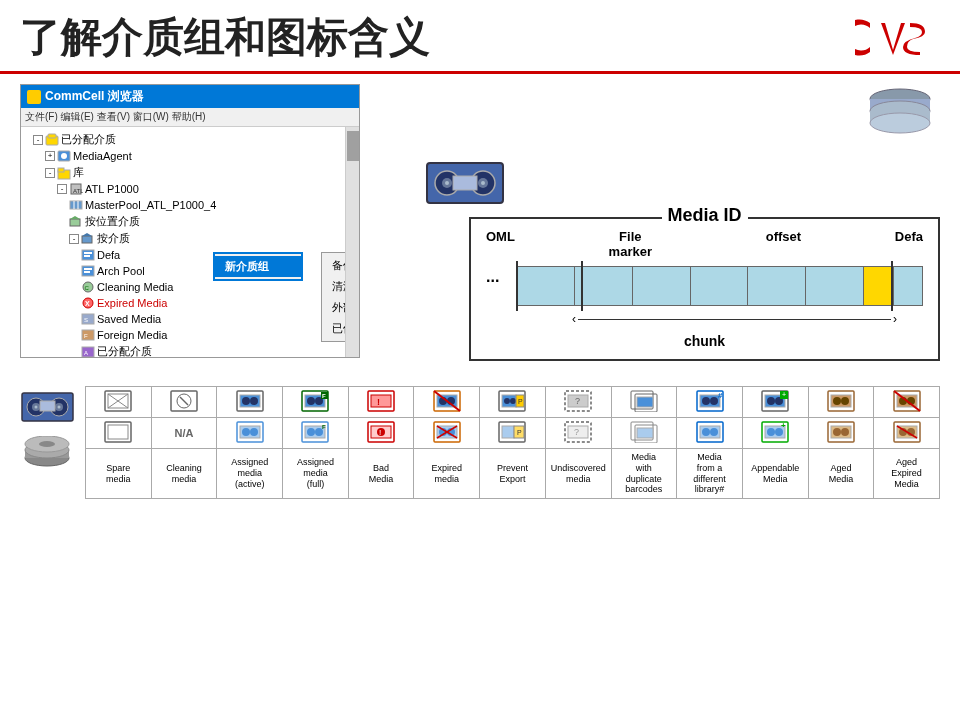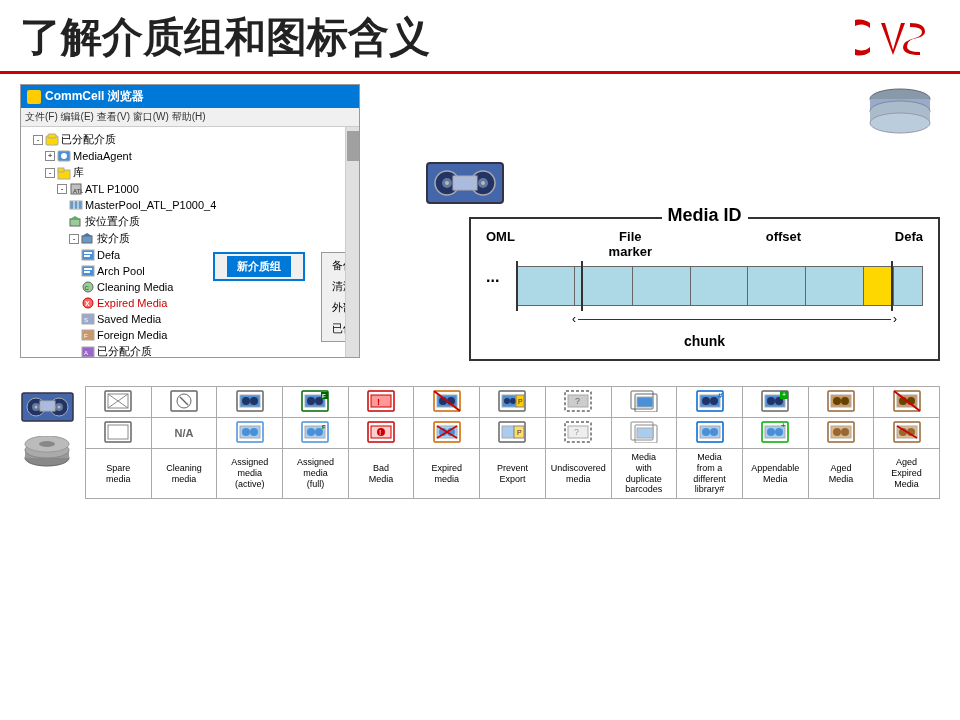--- a/index.html
+++ b/index.html
@@ -142,21 +142,21 @@
       line-height: 1;
     }
 
     
     .context-menu {
       position: absolute;
       left: 192px;
       top: 125px;
       background: #f0f0f0;
       border: 2px solid #0078d7;
-      padding: 2px 12px;
+      padding: 2px 0;
       font-size: 11px;
       z-index: 10;
       min-width: 90px;
     }
     .context-menu-item {
       padding: 3px 10px;
       color: #000;
       background: #0078d7;
       color: white;
       font-weight: bold;

